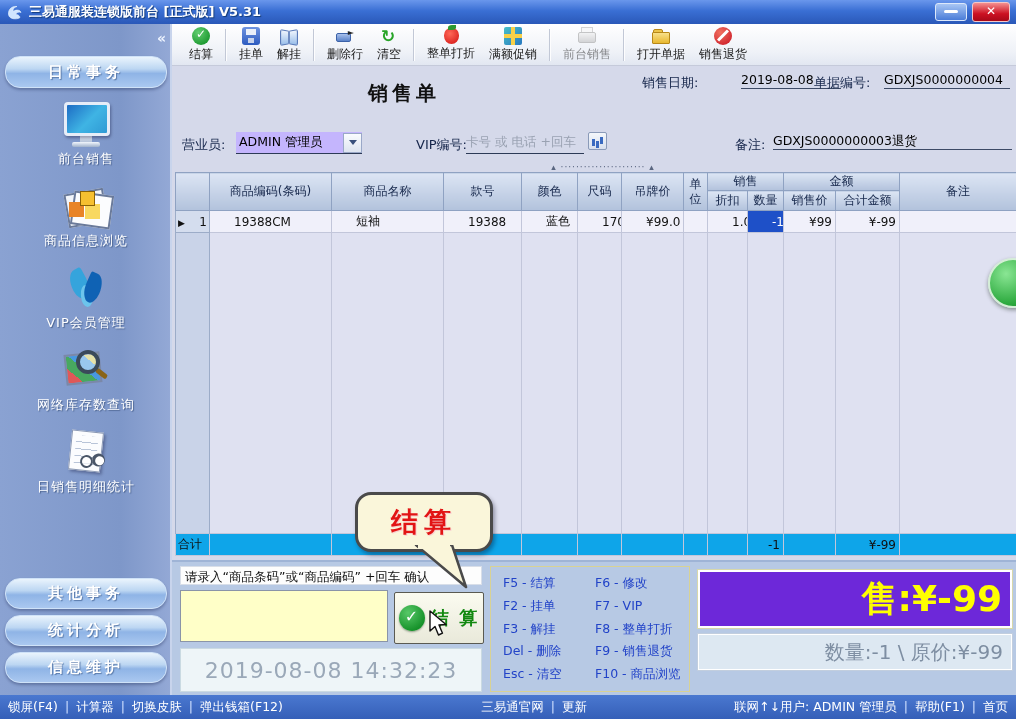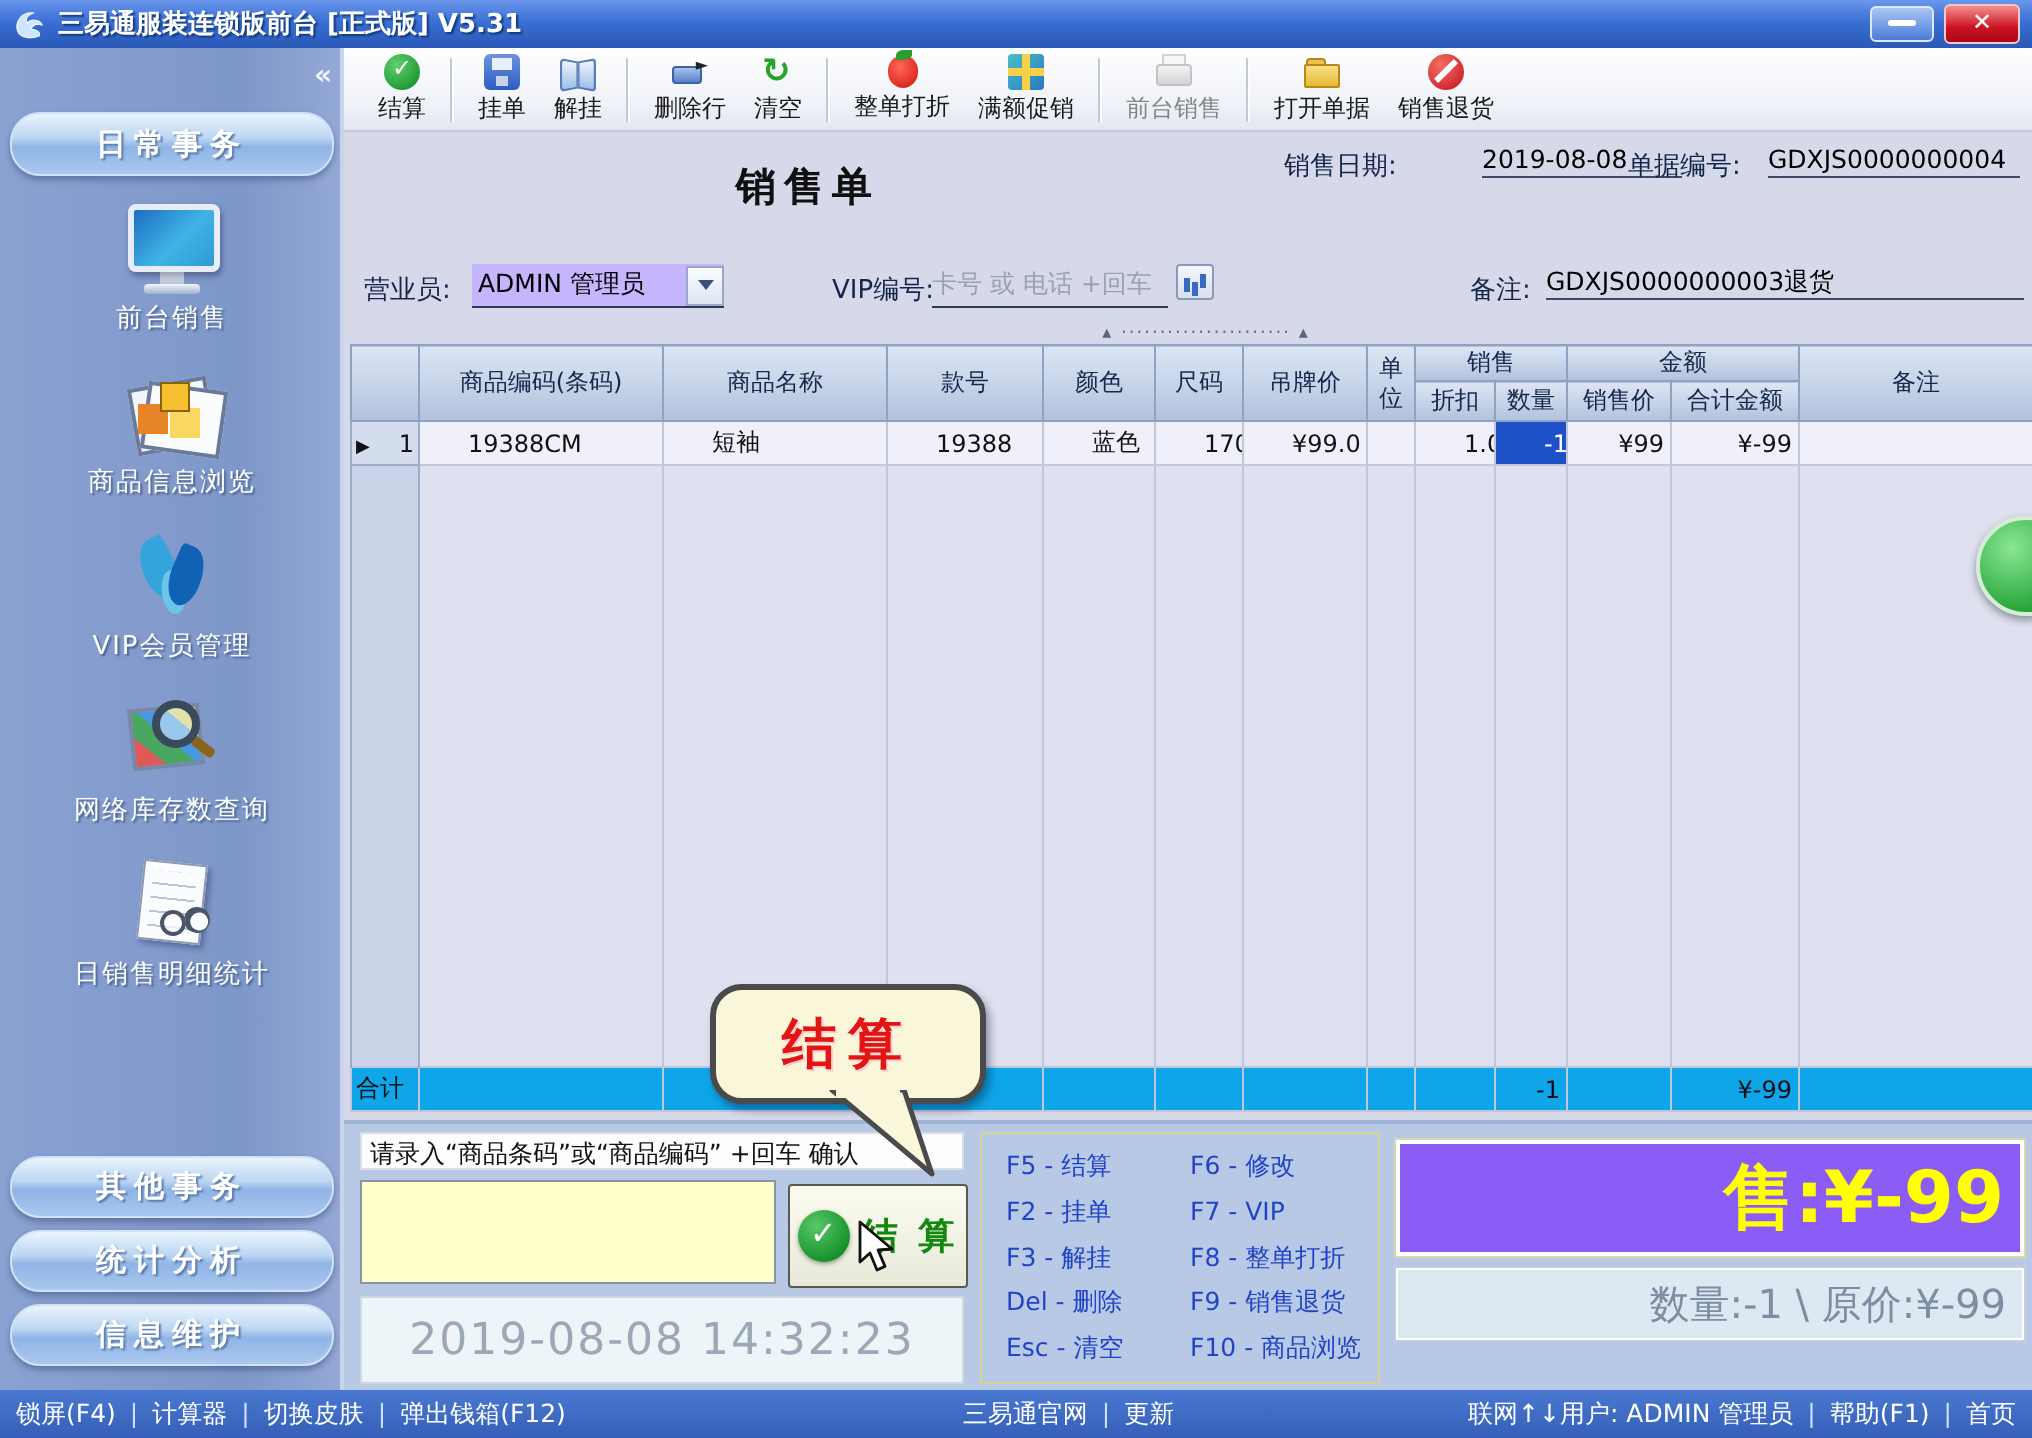--- a/index.html
+++ b/index.html
@@ -182,21 +182,21 @@
   .checkout .ok{width:26px;height:26px;border-radius:50%;background:radial-gradient(circle at 35% 30%,#58c868,#149028 75%);
     position:relative;flex:none;box-shadow:0 1px 2px rgba(0,40,0,.4);}
   .checkout .ok::after{content:"✓";position:absolute;left:6px;top:2px;color:#fff;font-size:16px;font-weight:bold;}
   .checkout .cklabel{font-size:18px;font-weight:bold;color:#12880f;letter-spacing:2px;white-space:nowrap;}
   .clock{position:absolute;left:8px;top:86px;width:302px;height:44px;background:#eef5f8;border:1px solid #cadae2;
     box-sizing:border-box;display:flex;align-items:center;justify-content:center;
     font-size:22px;color:#9aa8b8;letter-spacing:1px;white-space:nowrap;}
   .hotkeys{position:absolute;left:318px;top:4px;width:200px;height:126px;border:1px solid #d8d294;
     box-sizing:border-box;display:grid;grid-template-columns:92px 1fr;align-content:space-between;
     padding:8px 0 8px 12px;color:#2243c8;font-size:12.5px;white-space:nowrap;}
-  .saleline{position:absolute;left:526px;top:8px;width:314px;height:58px;background:#8b5cf6;
+  .saleline{position:absolute;left:526px;top:8px;width:314px;height:58px;background:#6d28d9;
     border:2px solid #fff;outline:1px solid #d8d8aa;box-sizing:border-box;display:flex;align-items:center;
     justify-content:flex-end;padding-right:8px;}
   .saleline .saletext{color:#ffff00;font-size:36px;font-weight:bold;white-space:nowrap;}
   .detailline{position:absolute;left:526px;top:72px;width:314px;height:36px;background:#dde8f2;
     border:1px solid #fff;outline:1px solid #c2cede;box-sizing:border-box;display:flex;align-items:center;
     justify-content:flex-end;padding-right:8px;color:#7e8ea2;font-size:20px;white-space:nowrap;}
 
   
   .callout{position:absolute;left:183px;top:468px;width:132px;height:54px;background:#faf6da;
     border:3px solid #4a4a4a;border-radius:16px;box-shadow:2px 3px 4px rgba(0,0,30,.35);

